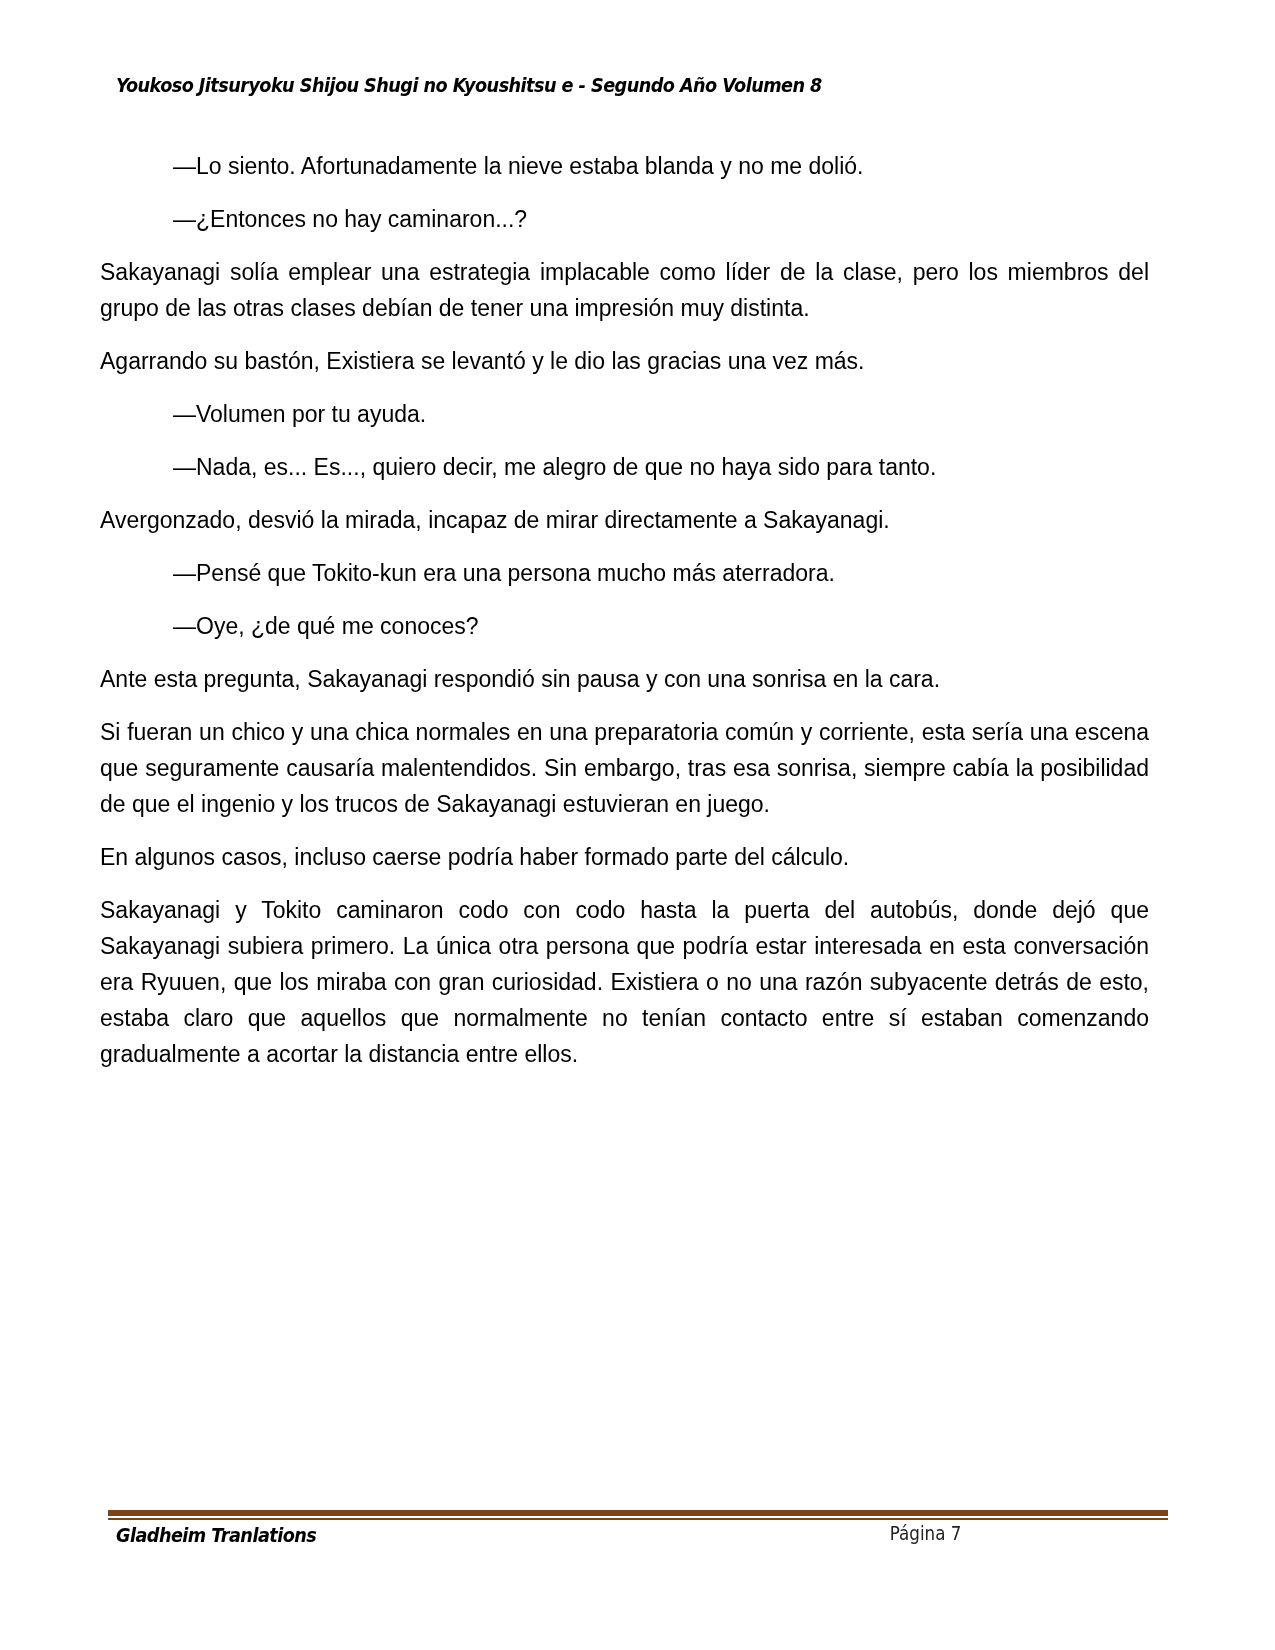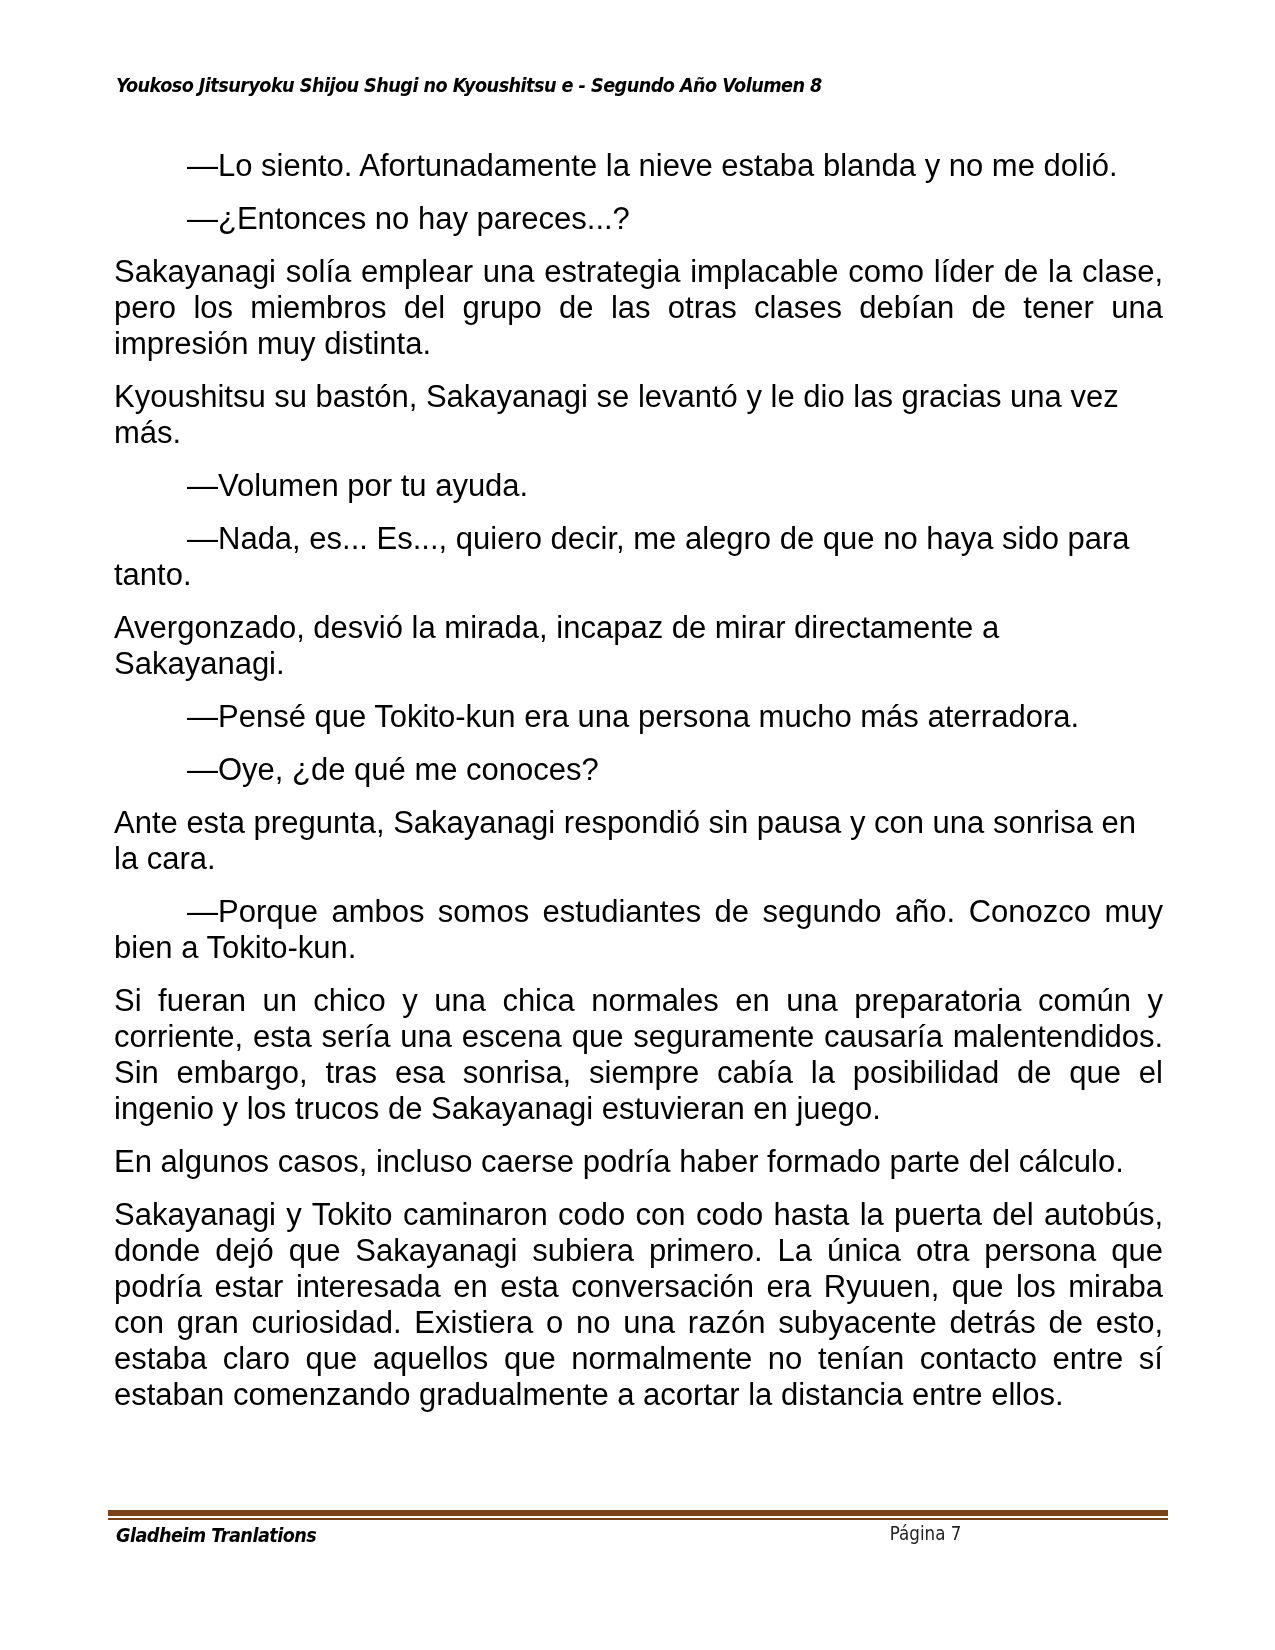--- a/index.html
+++ b/index.html
@@ -4,22 +4,22 @@
   <style>
     html, body { margin: 0; padding: 0; background: #ffffff; }
     body { width: 1275px; height: 1650px; position: relative; overflow: hidden; }
     .page { position: absolute; left: 0; top: 0; width: 1071px; height: 1650px; background: #fff; }
     .header {
       position: absolute; left: 116px; top: 74px; width: 1000px;
       font-family: "DejaVu Sans", sans-serif; font-weight: bold; font-style: italic;
       font-size: 19px; letter-spacing: -0.6px; color: #000; transform: scaleX(0.93); transform-origin: left;
     }
     .body {
-      position: absolute; left: 114px; top: 148px; width: 1049px;
-      font-family: "Liberation Sans", sans-serif; font-size: 31px; line-height: 36px;
+      position: absolute; left: 100px; top: 148px; width: 1049px;
+      font-family: "Liberation Sans", sans-serif; font-size: 23px; line-height: 36px;
       color: #000;
     }
     .para { margin: 0 0 17px 0; text-align: justify; }
     .para.dialogue { text-indent: 73px; }
     .para.single { text-align: left; }
     .footer-rule { position: absolute; left: 108px; top: 1510px; width: 1060px; }
     .footer-rule .thick { height: 6px; background: #7a4318; }
     .footer-rule .gap { height: 2px; background: #fff; }
     .footer-rule .thin { height: 2px; background: #7a4318; }
     .footer-left {
@@ -35,30 +35,29 @@
   </style>
 </head>
 <body>
 
 <div class="page">
 
   <div class="header">Youkoso Jitsuryoku Shijou Shugi no Kyoushitsu e - Segundo Año Volumen 8</div>
 
   <div class="body">
     <p class="para dialogue single">—Lo siento. Afortunadamente la nieve estaba blanda y no me dolió.</p>
-    <p class="para dialogue single">—¿Entonces no hay pareces...?</p>
+    <p class="para dialogue single">—¿Entonces no hay caminaron...?</p>
     <p class="para">Sakayanagi solía emplear una estrategia implacable como líder de la clase, pero los miembros del grupo de las otras clases debían de tener una impresión muy distinta.</p>
-    <p class="para single">Kyoushitsu su bastón, Sakayanagi se levantó y le dio las gracias una vez más.</p>
+    <p class="para single">Agarrando su bastón, Existiera se levantó y le dio las gracias una vez más.</p>
     <p class="para dialogue single">—Volumen por tu ayuda.</p>
     <p class="para dialogue single">—Nada, es... Es..., quiero decir, me alegro de que no haya sido para tanto.</p>
     <p class="para single">Avergonzado, desvió la mirada, incapaz de mirar directamente a Sakayanagi.</p>
     <p class="para dialogue single">—Pensé que Tokito-kun era una persona mucho más aterradora.</p>
     <p class="para dialogue single">—Oye, ¿de qué me conoces?</p>
     <p class="para single">Ante esta pregunta, Sakayanagi respondió sin pausa y con una sonrisa en la cara.</p>
-    <p class="para dialogue">—Porque ambos somos estudiantes de segundo año. Conozco muy bien a Tokito-kun.</p>
     <p class="para">Si fueran un chico y una chica normales en una preparatoria común y corriente, esta sería una escena que seguramente causaría malentendidos. Sin embargo, tras esa sonrisa, siempre cabía la posibilidad de que el ingenio y los trucos de Sakayanagi estuvieran en juego.</p>
     <p class="para single">En algunos casos, incluso caerse podría haber formado parte del cálculo.</p>
     <p class="para">Sakayanagi y Tokito caminaron codo con codo hasta la puerta del autobús, donde dejó que Sakayanagi subiera primero. La única otra persona que podría estar interesada en esta conversación era Ryuuen, que los miraba con gran curiosidad. Existiera o no una razón subyacente detrás de esto, estaba claro que aquellos que normalmente no tenían contacto entre sí estaban comenzando gradualmente a acortar la distancia entre ellos.</p>
   </div>
 
   <div class="footer-rule">
     <div class="thick"></div>
     <div class="gap"></div>
     <div class="thin"></div>
   </div>

